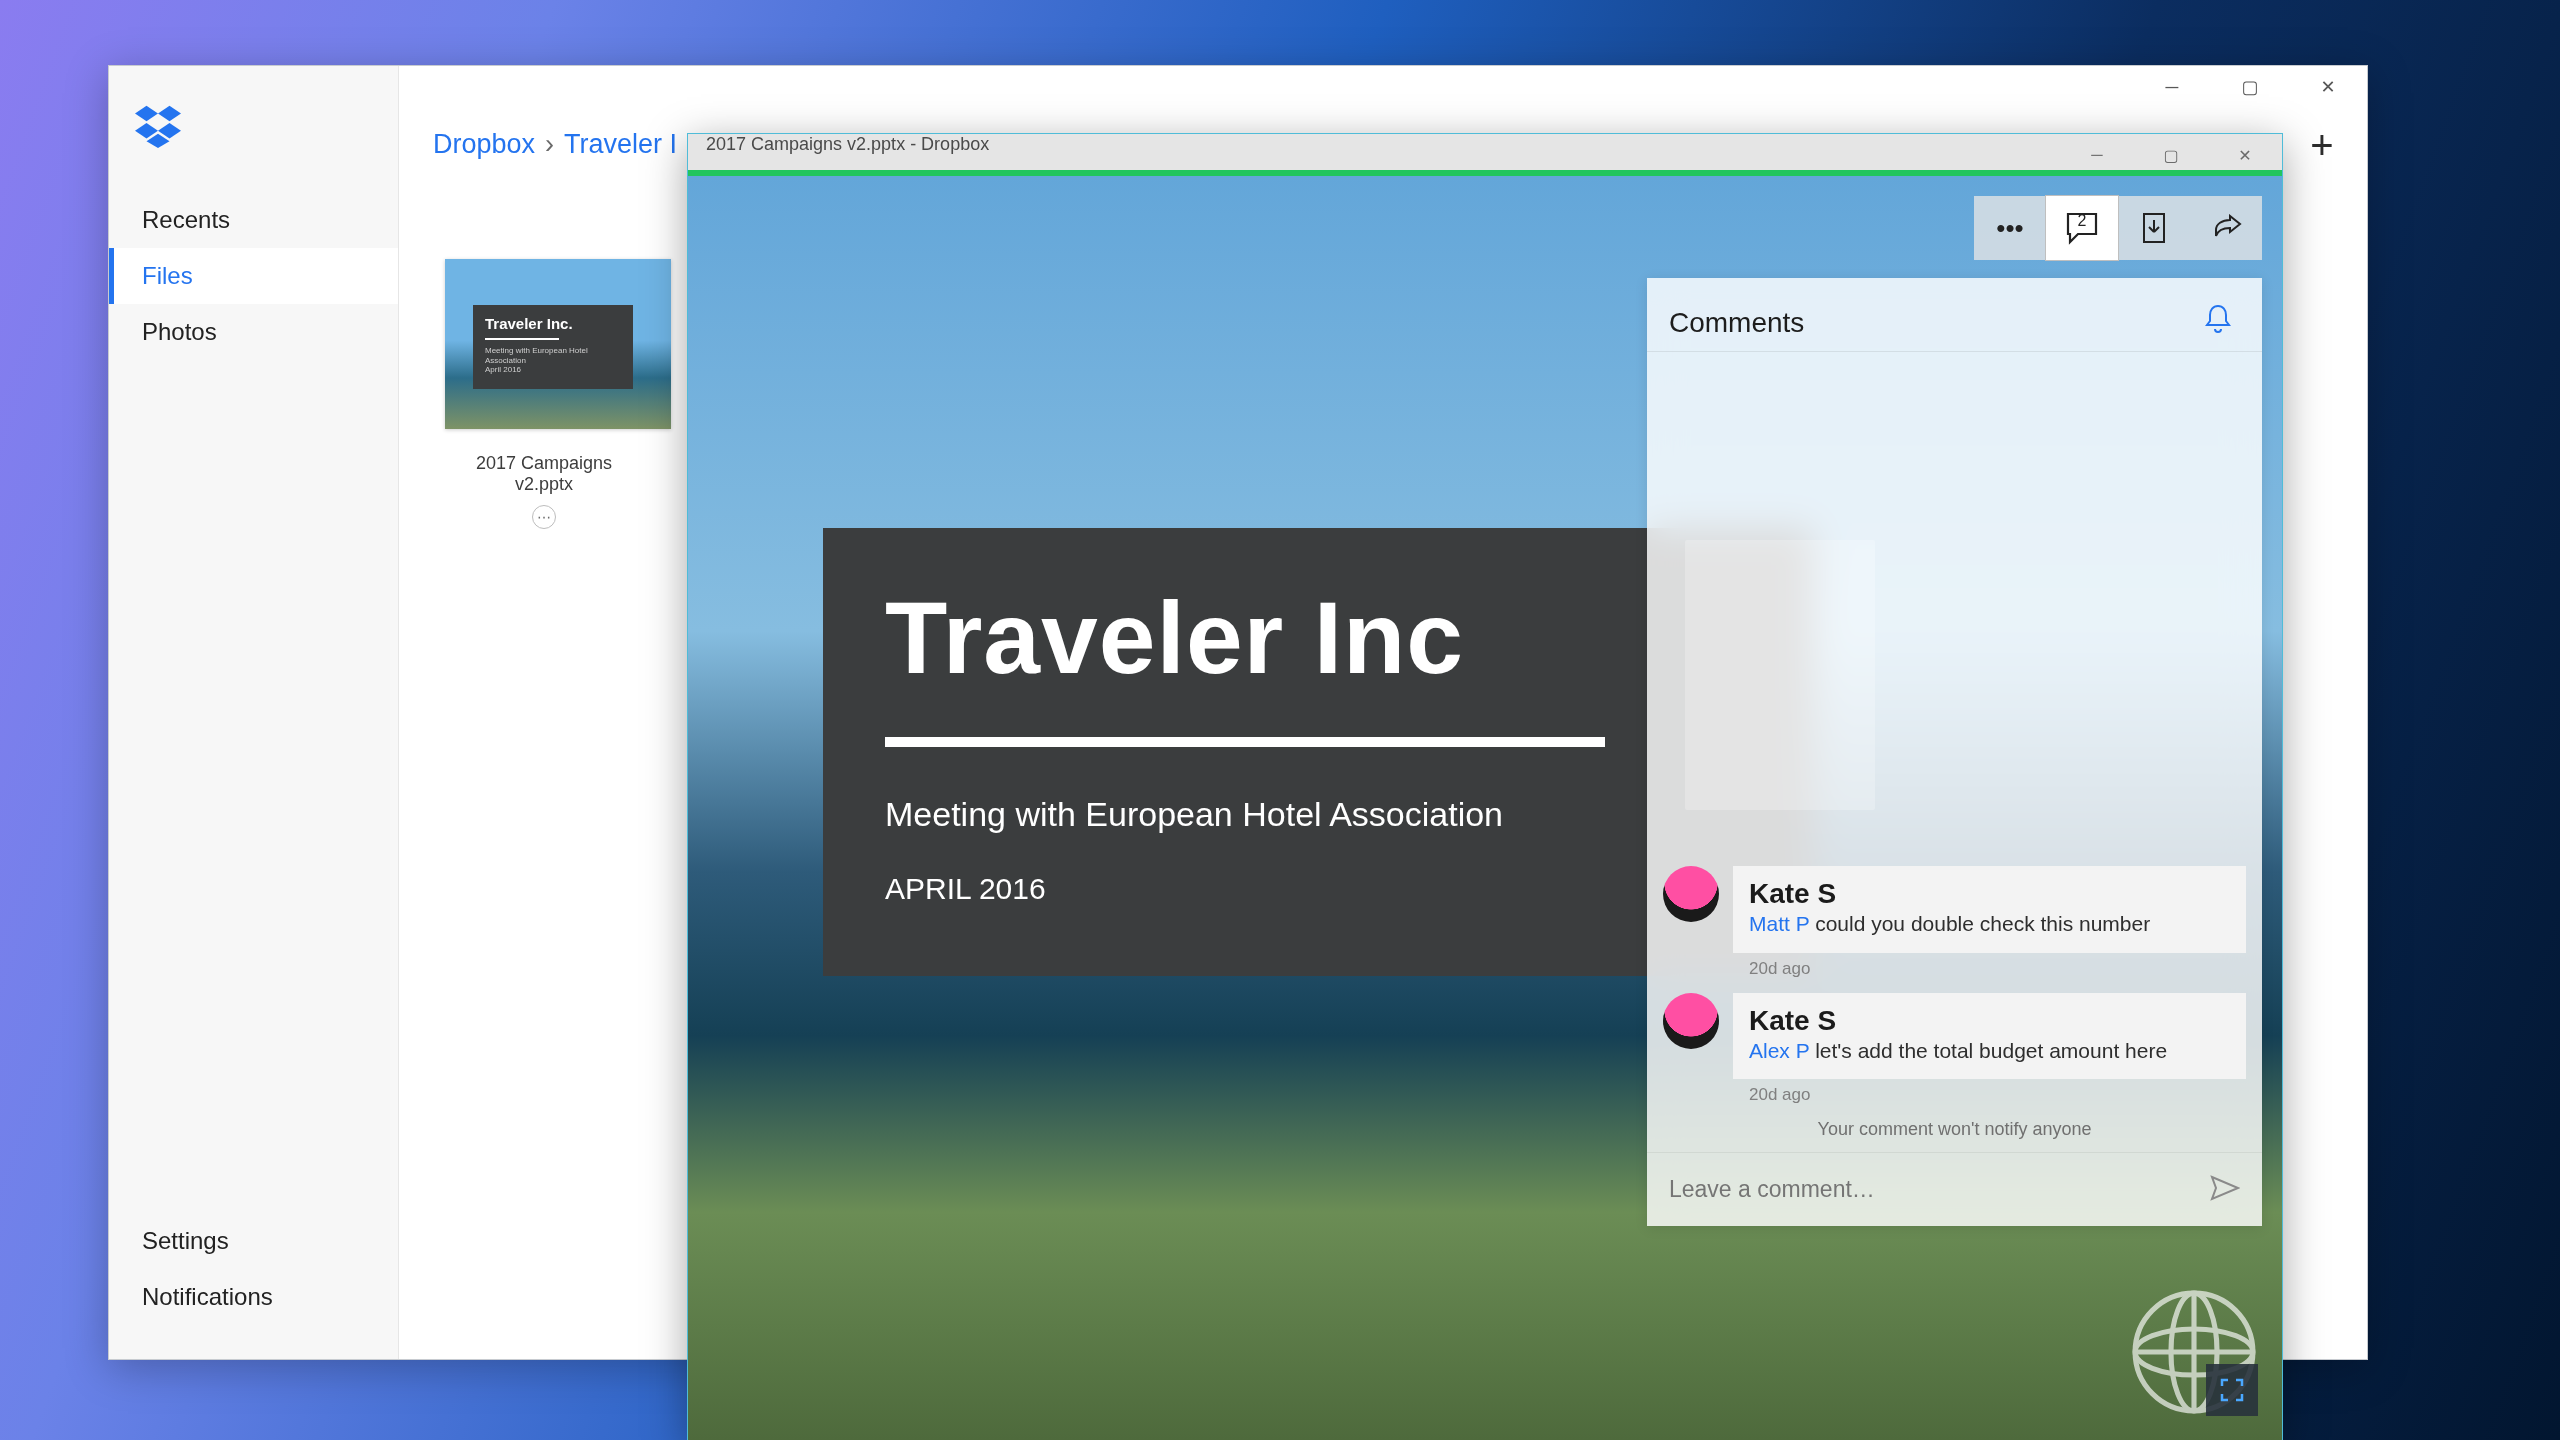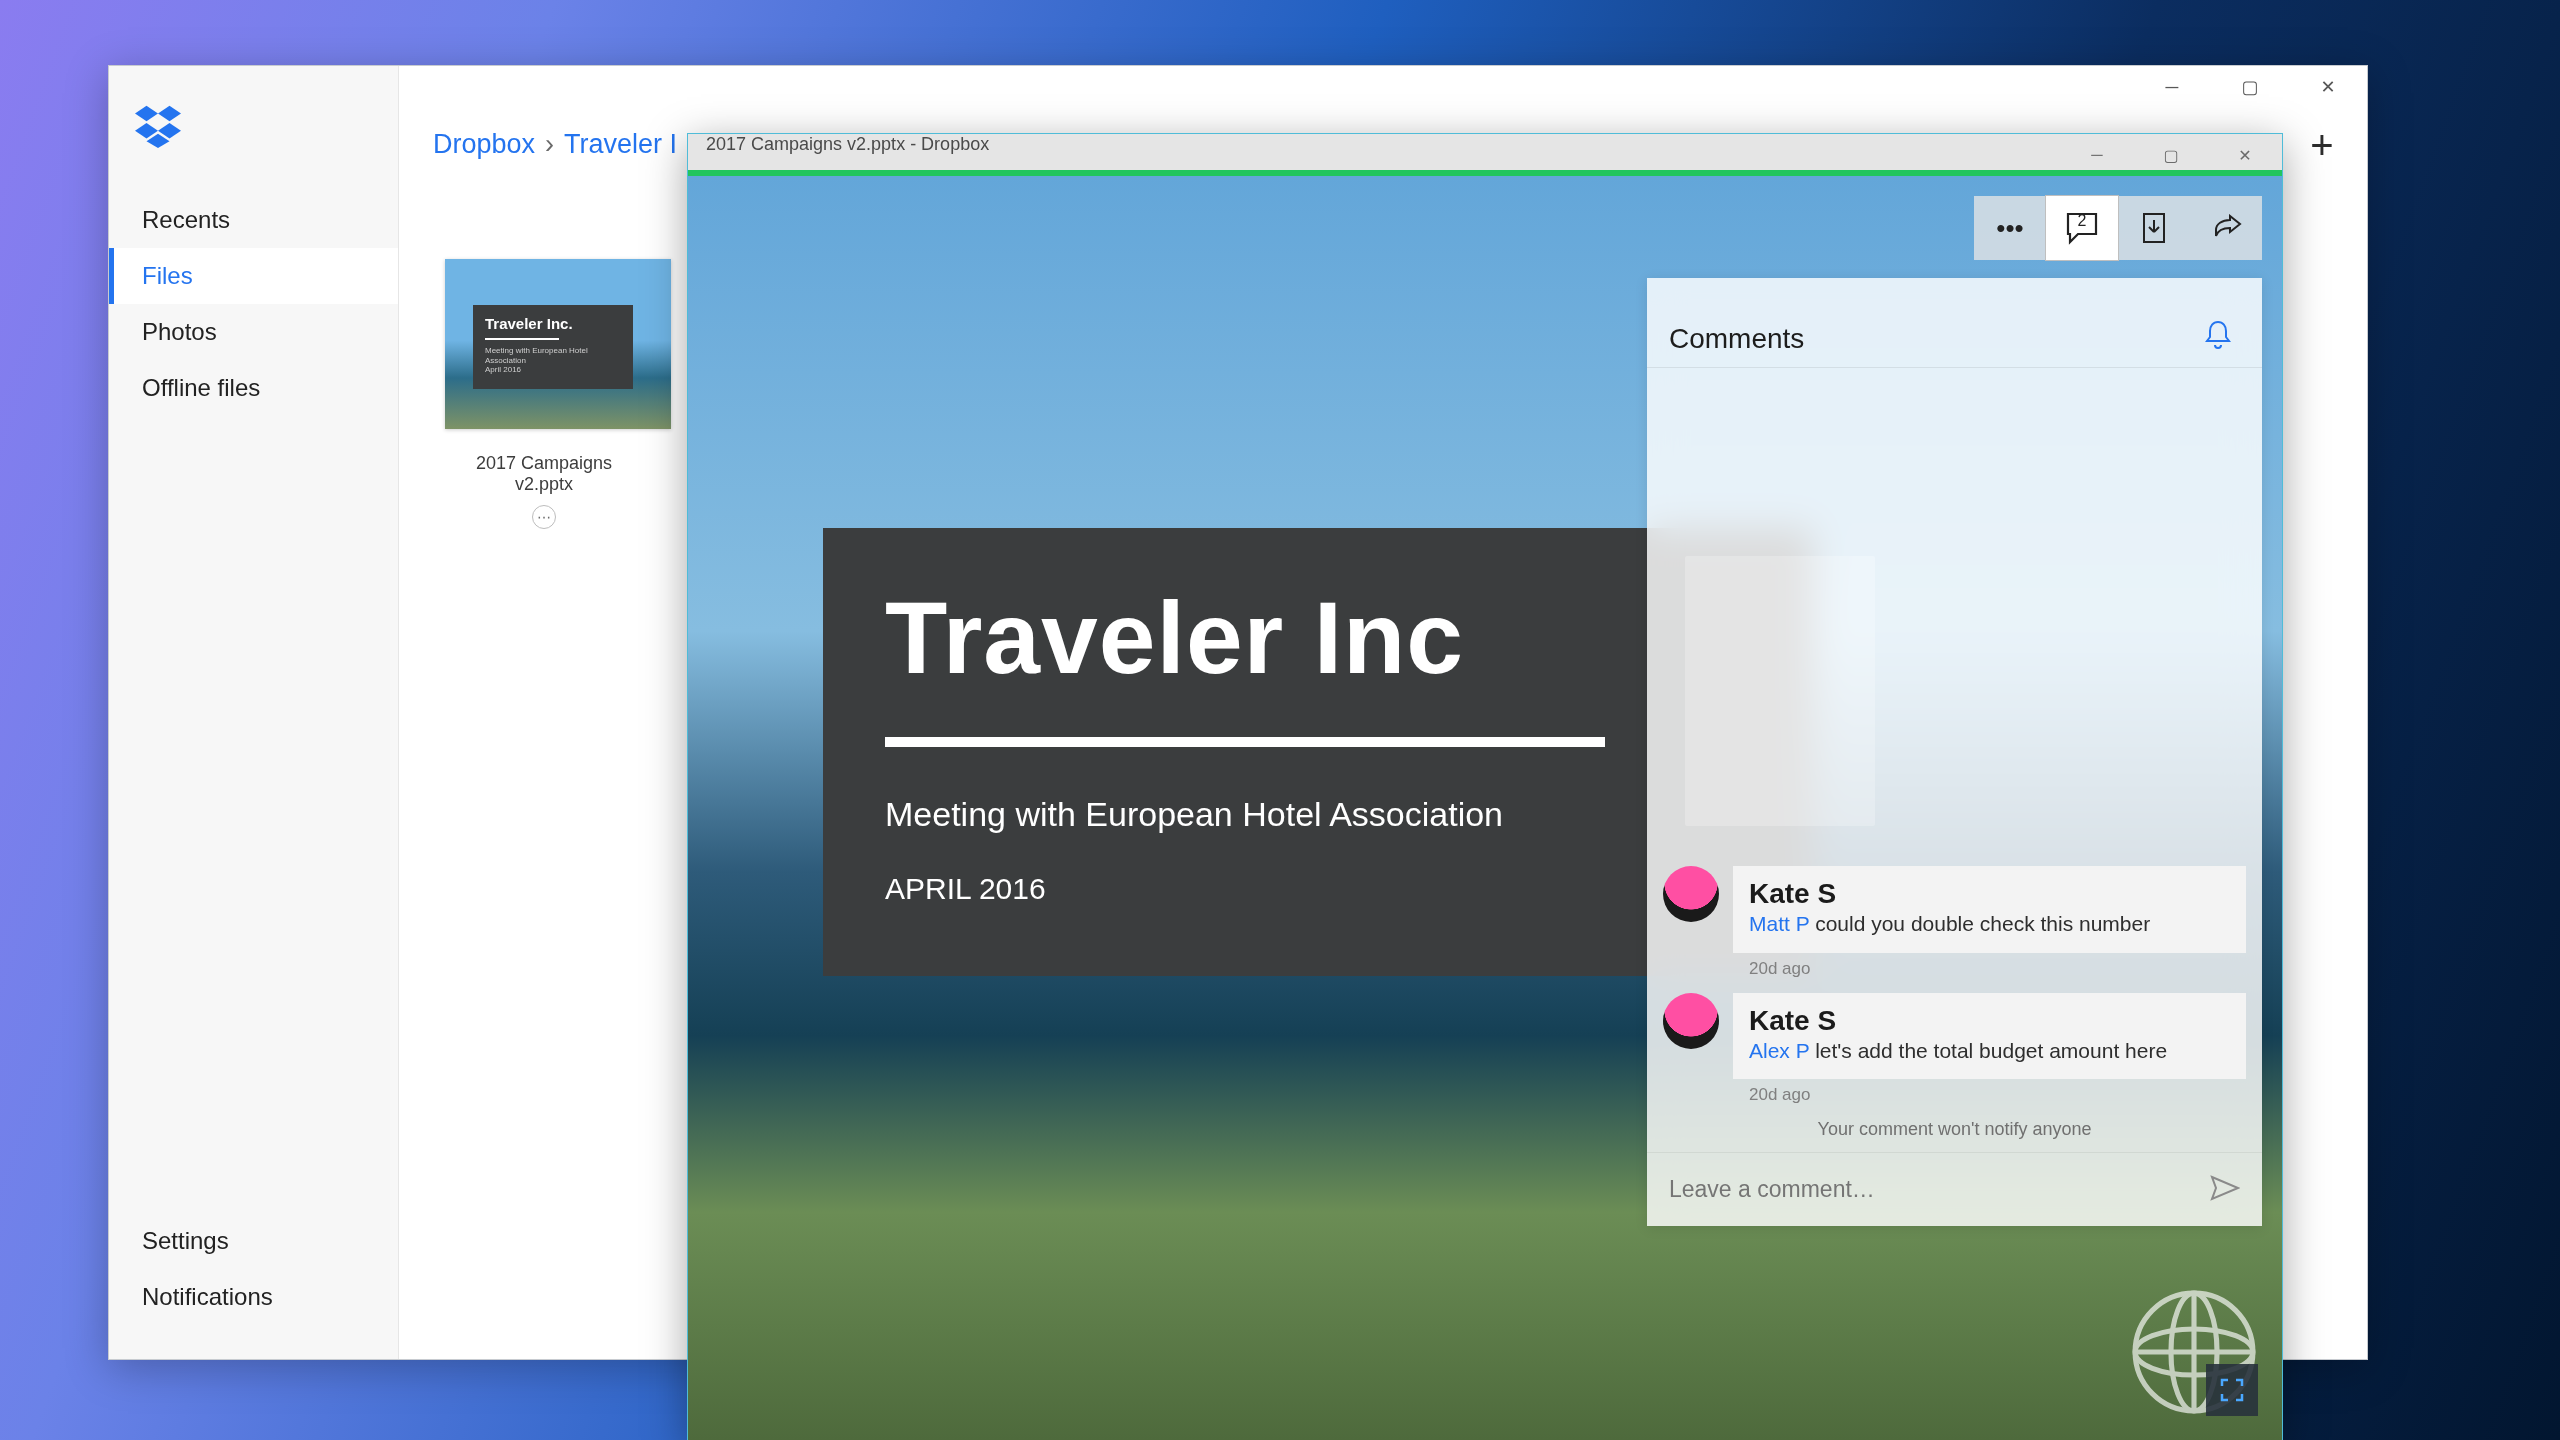--- a/index.html
+++ b/index.html
@@ -248,21 +248,20 @@
 }
 .comments-header {
   height: 74px;
   display: flex;
   align-items: center;
   justify-content: space-between;
   padding: 16px 30px 0 22px;
   font-size: 28px;
   color: #1d1d1d;
   border-bottom: 1px solid rgba(0,0,0,0.08);
-  margin-top: 16px;
 }
 .comments-body { flex: 1; position: relative; }
 
 .fake-annotation {
   position: absolute;
   left: 38px;
   top: 188px;
   width: 190px;
   height: 270px;
   background: rgba(255,255,255,0.25);
@@ -362,21 +361,20 @@
         <polygon points="12,4 24,12 12,20 0,12"></polygon>
         <polygon points="36,4 48,12 36,20 24,12"></polygon>
         <polygon points="12,22 24,30 12,38 0,30"></polygon>
         <polygon points="36,22 48,30 36,38 24,30"></polygon>
         <polygon points="24,33 36,41 24,48 12,41"></polygon>
       </g>
     </svg>
     <div class="nav-item">Recents</div>
     <div class="nav-item active">Files</div>
     <div class="nav-item">Photos</div>
-    <div class="nav-item">Offline files</div>
 
     <div class="sidebar-bottom">
       <div class="nav-item">Settings</div>
       <div class="nav-item">Notifications</div>
     </div>
   </aside>
 
   <div class="header">
     <span class="crumb">Dropbox</span>
     <span class="crumb-sep">›</span>

